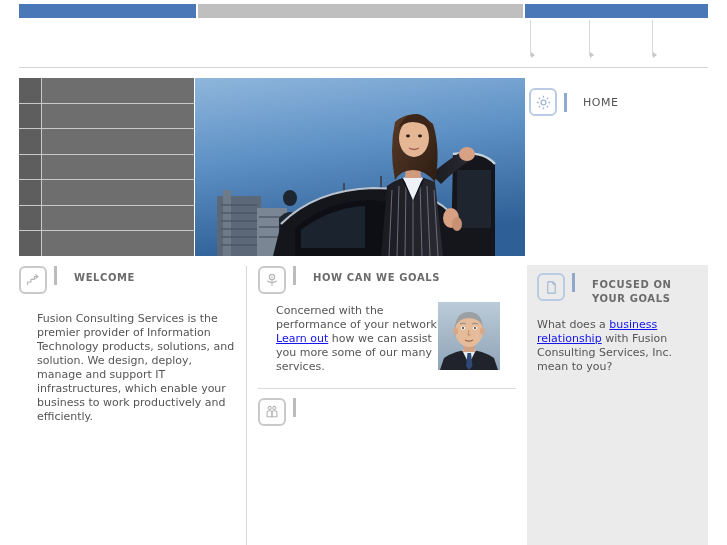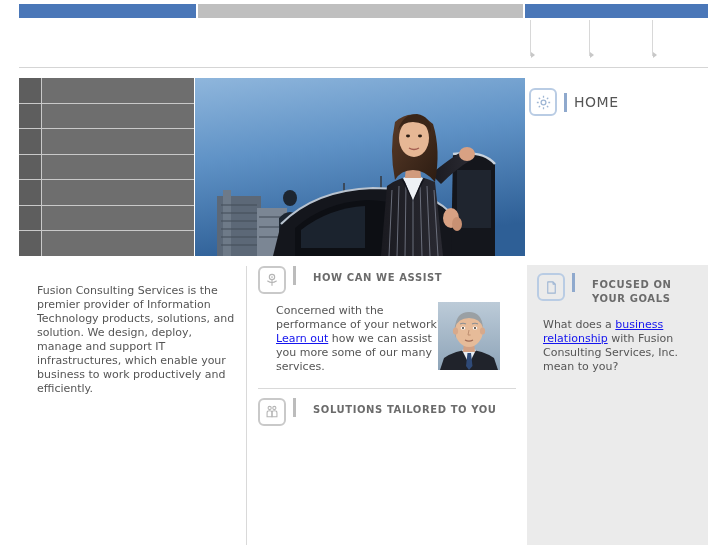--- a/index.html
+++ b/index.html
@@ -119,22 +119,22 @@
   .badge.gray { border-color: #c9c9c9; }
   .badge.blue { border-color: #b9cce4; }
   .tick {
     width: 3px; height: 19px;
     margin-left: 7px;
     flex: 0 0 auto;
   }
   .tick.blue { background: #8fa9cd; }
   .tick.gray { background: #bcbcbc; }
   #home-title {
-    margin-left: 7px;
-    font-size: 14px;
+    margin-left: 16px;
+    font-size: 11px;
     color: #555555;
     letter-spacing: 0.5px;
     white-space: nowrap;
   }
 
   
   #col-left {
     position: absolute;
     left: 19px; top: 266px;
     width: 220px;
@@ -174,21 +174,21 @@
     line-height: 14px;
   }
   .body-text {
     font-size: 11px;
     color: #555555;
     line-height: 14px;
   }
   #welcome-text { margin-top: 18px; margin-left: 18px; width: 200px; }
   #assist-text  { margin-top: 10px; margin-left: 18px; width: 170px; }
   #solutions-text { margin-top: 14px; margin-left: 18px; width: 235px; }
-  #goals-text   { margin-top: 12px; margin-left: 16px; width: 160px; }
+  #goals-text   { margin-top: 12px; margin-left: 10px; width: 160px; }
 
   a.link {
     color: #1414ee;
     text-decoration: underline;
   }
 
   #assist-photo {
     position: absolute;
     left: 180px; top: 36px;
     width: 62px; height: 68px;
@@ -358,38 +358,48 @@
       <circle cx="12" cy="12" r="3.4"></circle>
       <path d="M12 2.6 L12 5.2 M12 18.8 L12 21.4 M2.6 12 L5.2 12 M18.8 12 L21.4 12
                M5.3 5.3 L7.2 7.2 M16.8 16.8 L18.7 18.7 M18.7 5.3 L16.8 7.2 M7.2 16.8 L5.3 18.7"></path>
     </svg>
   </div>
   <div class="tick blue"></div>
   <div id="home-title">HOME</div>
 </div>
 
 <div id="col-left">
+  <div class="sec-head">
+    <div class="badge gray">
+      <svg width="16" height="16" viewBox="0 0 24 24" fill="none" stroke="#b5b5b5" stroke-width="1.7" stroke-linejoin="round" stroke-linecap="round">
+        <path d="M4 19 L4 15 L9 15 L9 11 L14 11 L14 7 L19 7"></path>
+        <path d="M16 4 L19.5 7 L16 10"></path>
+      </svg>
+    </div>
+    <div class="tick gray"></div>
+    <div class="sec-title">WELCOME</div>
+  </div>
   <div class="body-text" id="welcome-text">Fusion Consulting Services is the premier provider of Information Technology products, solutions, and solution. We design, deploy, manage and support IT infrastructures, which enable your business to work productively and efficiently.</div>
 </div>
 
 <div id="vrule-1"></div>
 
 <div id="col-mid">
 
   <div class="sec-head">
     <div class="badge gray">
       <svg width="16" height="16" viewBox="0 0 24 24" fill="none" stroke="#b5b5b5" stroke-width="1.7" stroke-linecap="round">
         <circle cx="12" cy="7.5" r="4"></circle>
         <circle cx="12" cy="7.5" r="1.3" fill="#b5b5b5" stroke="none"></circle>
         <path d="M12 11.5 L12 20"></path>
         <path d="M5.5 13.5 Q12 18 18.5 13.5"></path>
       </svg>
     </div>
     <div class="tick gray"></div>
-    <div class="sec-title">HOW CAN WE ASSIST</div>
+    <div class="sec-title">HOW CAN WE GOALS</div>
   </div>
 
   <div class="body-text" id="assist-text">
     <span>Concerned with the performance of your network? </span><a class="link" href="#">Learn out</a><span> how we can assist you more some of our many services.</span>
   </div>
 
   <div id="assist-photo">
     <svg width="62" height="68" viewBox="0 0 62 68">
       <defs>
         <linearGradient id="bgsky" x1="0" y1="0" x2="0" y2="1">
@@ -432,21 +442,20 @@
     <div class="sec-head">
       <div class="badge gray">
         <svg width="16" height="16" viewBox="0 0 24 24" fill="none" stroke="#b5b5b5" stroke-width="1.6">
           <circle cx="8.5" cy="6" r="2.4"></circle>
           <circle cx="15.5" cy="6" r="2.4"></circle>
           <path d="M4.6 19 L4.6 13 Q4.6 10.2 8.5 10.2 Q12 10.2 12 13 L12 19 Z"></path>
           <path d="M12 19 L12 13 Q12 10.2 15.5 10.2 Q19.4 10.2 19.4 13 L19.4 19 Z"></path>
         </svg>
       </div>
       <div class="tick gray"></div>
-      <div class="sec-title">SOLUTIONS TAILORED TO YOU</div>
     </div>
   </div>
 </div>
 
 <div id="rule-mid"></div>
 
 <div id="col-right">
   <div class="sec-head" id="goals-head">
     <div class="badge blue">
       <svg width="15" height="15" viewBox="0 0 24 24" fill="none" stroke="#9fb6d4" stroke-width="1.8" stroke-linejoin="round">

